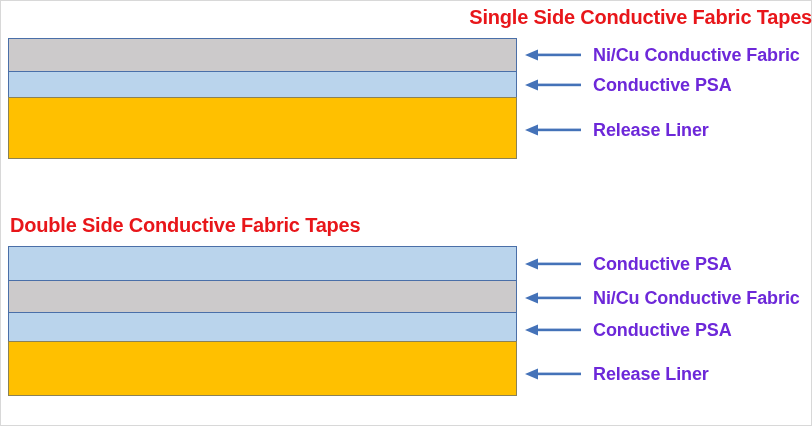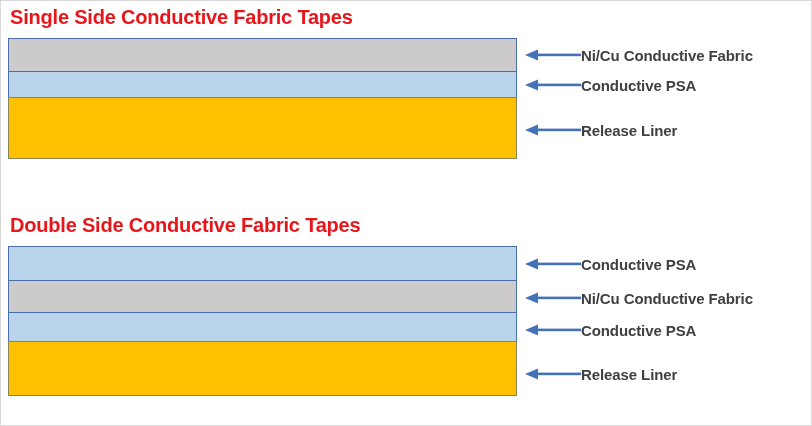--- a/index.html
+++ b/index.html
@@ -21,21 +21,21 @@
     inset: 0;
     border: 1px solid #d8d8d8;
     box-sizing: border-box;
   }
 
   .diagram-block {
     position: absolute;
     left: 0;
     width: 812px;
   }
-  #diagram-single { top: 6px; }
+  #diagram-single { top: 6px; text-align: right; }
   #diagram-double { top: 214px; }
 
   .diagram-title {
     font-size: 20px;
     font-weight: bold;
     color: #E8161A;
     letter-spacing: -0.2px;
     margin: 0 0 10px 10px;
     white-space: nowrap;
     line-height: 1.1;
@@ -83,25 +83,25 @@
   }
 
   .callout-arrow {
     flex: 0 0 auto;
     display: block;
     width: 56px;
     height: 14px;
   }
 
   .callout-label {
-    font-size: 15px;
+    font-size: 18px;
     font-weight: bold;
-    color: #404040;
+    color: #6d28d9;
     letter-spacing: -0.1px;
-    margin-left: 0;
+    margin-left: 12px;
     line-height: 1;
   }
 </style>
 </head>
 <body>
 
 <div class="page-frame"></div>
 
 <div class="diagram-block" id="diagram-single">
   <div class="diagram-title">Single Side Conductive Fabric Tapes</div>

